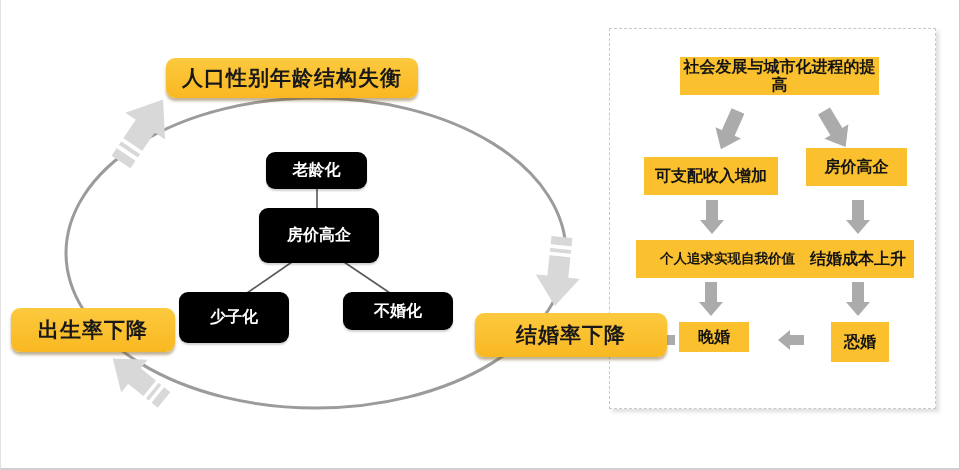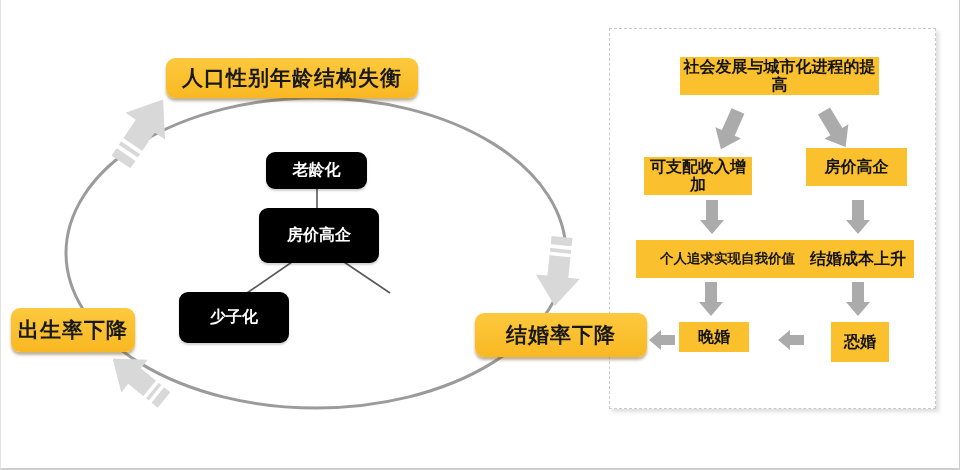--- a/index.html
+++ b/index.html
@@ -24,28 +24,28 @@
     letter-spacing:1px;
   }
   .orange{
     background:#000000;border-radius:9px;color:#ffffff;font-weight:bold;
     box-shadow:0 2px 2px rgba(0,0,0,0.18);font-size:16px;
   }
   .pbox{
     background:#fbc02d;color:#141414;font-weight:bold;font-size:16px;
   }
   #box-top{left:165px;top:58px;width:252px;height:40px;font-size:21px;}
-  #box-birth{left:10px;top:308px;width:124px;height:44px;font-size:21px;}
-  #box-marriage{left:474px;top:313px;width:172px;height:44px;font-size:21px;}
+  #box-birth{left:10px;top:308px;width:164px;height:44px;font-size:21px;}
+  #box-marriage{left:474px;top:313px;width:192px;height:44px;font-size:21px;}
   #box-aging{left:265px;top:152px;width:101px;height:37px;}
   #box-super{left:258px;top:208px;width:120px;height:55px;}
   #box-fewer{left:178px;top:292px;width:110px;height:51px;}
   #box-nonmar{left:342px;top:292px;width:110px;height:38px;}
   #box-root{left:679px;top:57px;width:199px;height:38px;}
-  #box-income{left:643px;top:157px;width:108px;height:38px;}
+  #box-income{left:643px;top:157px;width:134px;height:38px;}
   #box-house{left:805px;top:148px;width:101px;height:38px;}
   #box-selfvalue{left:635px;top:240px;width:183px;height:38px;font-size:13.5px;}
   #box-cost{left:801px;top:240px;width:112px;height:38px;}
   #box-late{left:678px;top:322px;width:70px;height:30px;}
   #box-fear{left:830px;top:322px;width:58px;height:40px;}
   .source{
     position:absolute;left:55px;top:438px;font-size:15px;color:#484848;
     letter-spacing:0.5px;
   }
 </style>
@@ -94,20 +94,21 @@
     </g>
   </svg>
 
   <div class="bx yellow" id="box-top">人口性别年龄结构失衡</div>
   <div class="bx yellow" id="box-birth">出生率下降</div>
   <div class="bx yellow" id="box-marriage">结婚率下降</div>
 
   <div class="bx orange" id="box-aging">老龄化</div>
   <div class="bx orange" id="box-super">房价高企</div>
   <div class="bx orange" id="box-fewer">少子化</div>
+  <div class="bx orange" id="box-nonmar">不婚化</div>
 
   <div class="bx pbox" id="box-root">社会发展与城市化进程的提高</div>
   <div class="bx pbox" id="box-income">可支配收入增加</div>
   <div class="bx pbox" id="box-house">房价高企</div>
   <div class="bx pbox" id="box-selfvalue">个人追求实现自我价值</div>
   <div class="bx pbox" id="box-cost">结婚成本上升</div>
   <div class="bx pbox" id="box-late">晚婚</div>
   <div class="bx pbox" id="box-fear">恐婚</div>
 
 </div>

